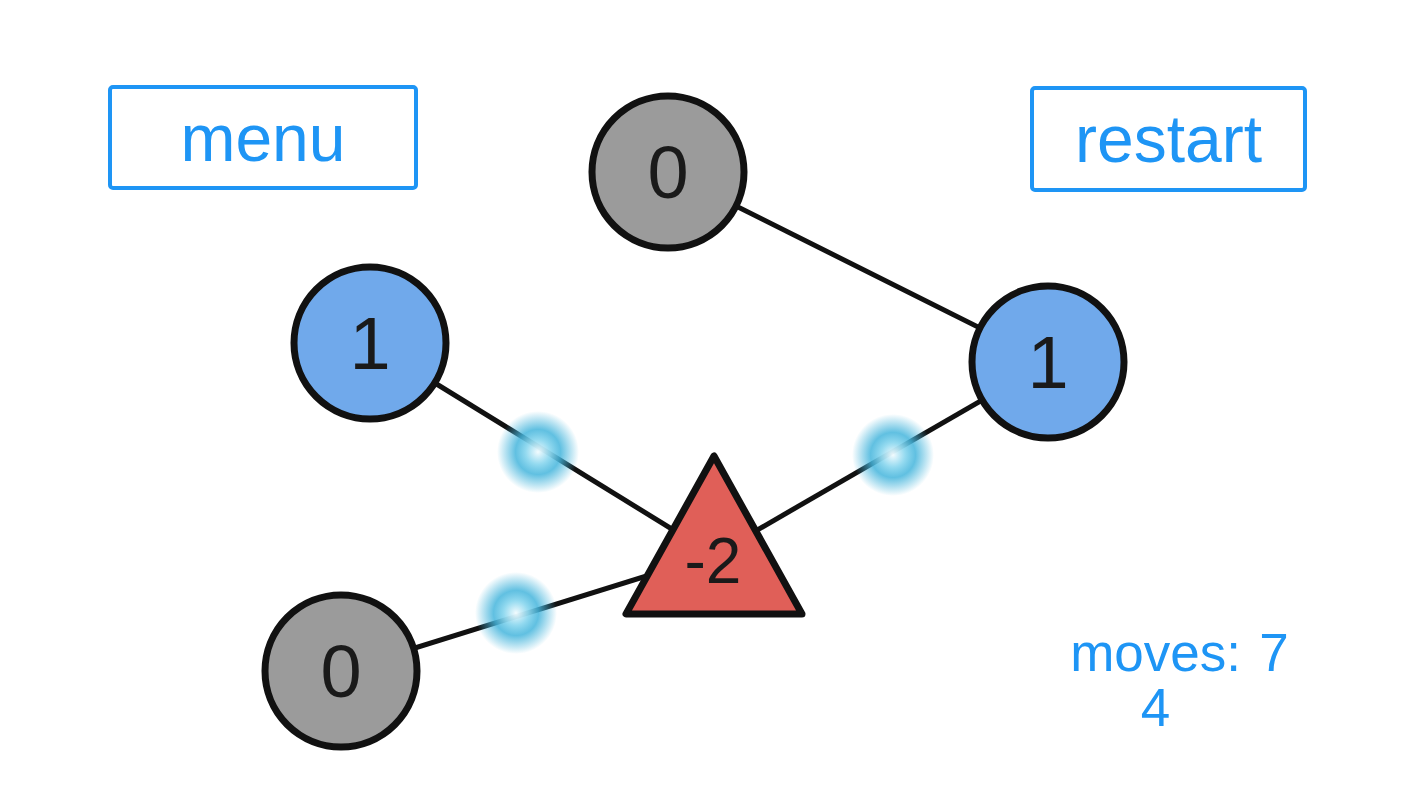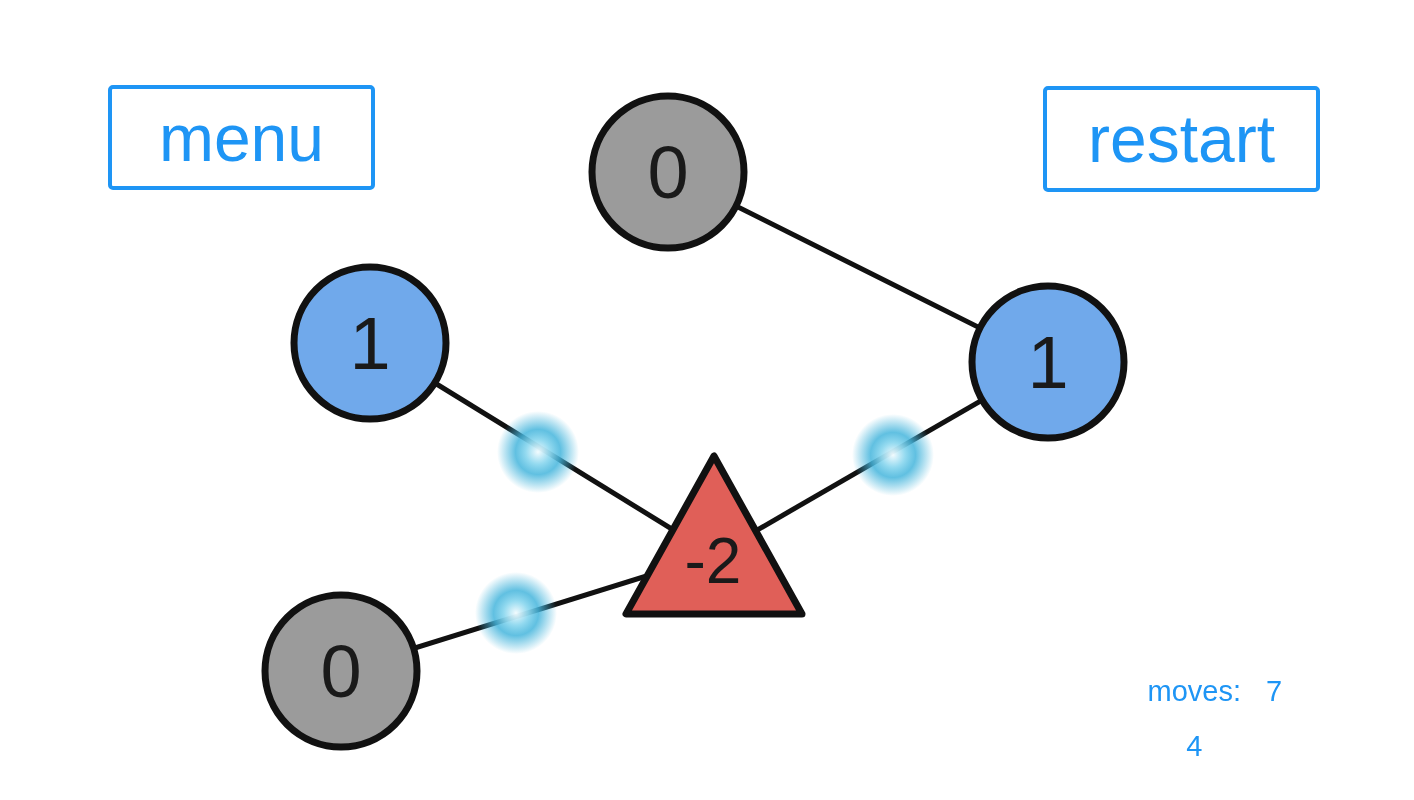--- a/index.html
+++ b/index.html
@@ -25,47 +25,47 @@
     border-radius:5px;
     color:var(--accent-blue);
     font-size:66px;font-weight:300;
     background:transparent;
     box-sizing:border-box;
     font-family:"Liberation Sans", sans-serif;
     cursor:pointer;
     padding:0 10px;
     line-height:1;
   }
-  #menu-btn{left:108px;top:85px;width:267px;height:105px;}
-  #restart-btn{left:1030px;top:86px;width:277px;height:106px;margin-left:13px;}
+  #menu-btn{left:108px;top:85px;width:310px;height:105px;}
+  #restart-btn{left:1030px;top:86px;width:277px;height:106px;}
 
   #graph-svg{position:absolute;left:0;top:0;}
 
   .edge{stroke:var(--edge-color);stroke-width:5px;fill:none;}
   .node{stroke:var(--edge-color);stroke-width:7px;}
   .node-gray{fill:var(--node-gray);}
   .node-blue{fill:var(--node-blue);}
   .node-red{fill:var(--node-red);}
   .node-label{
     fill:var(--node-text);
     font-family:"Liberation Sans", sans-serif;
     font-weight:300;
     text-anchor:middle;
   }
   .node-label.circle-label{font-size:74px;}
   .node-label.triangle-label{font-size:64px;}
   .glow-mid{stop-color:var(--glow-cyan);}
 
   #hud{
     position:absolute;
-    right:107px;top:664px;
+    right:107px;top:625px;
     display:grid;
     grid-template-columns:auto 66px;
     color:var(--accent-blue);
-    font-size:29px;font-weight:300;
+    font-size:53px;font-weight:300;
     line-height:55px;
     text-align:right;
   }
   #hud .hud-value{text-align:center;}
 </style>
 </head>
 <body>
 
 <div class="game-button" id="menu-btn">menu</div>
 

